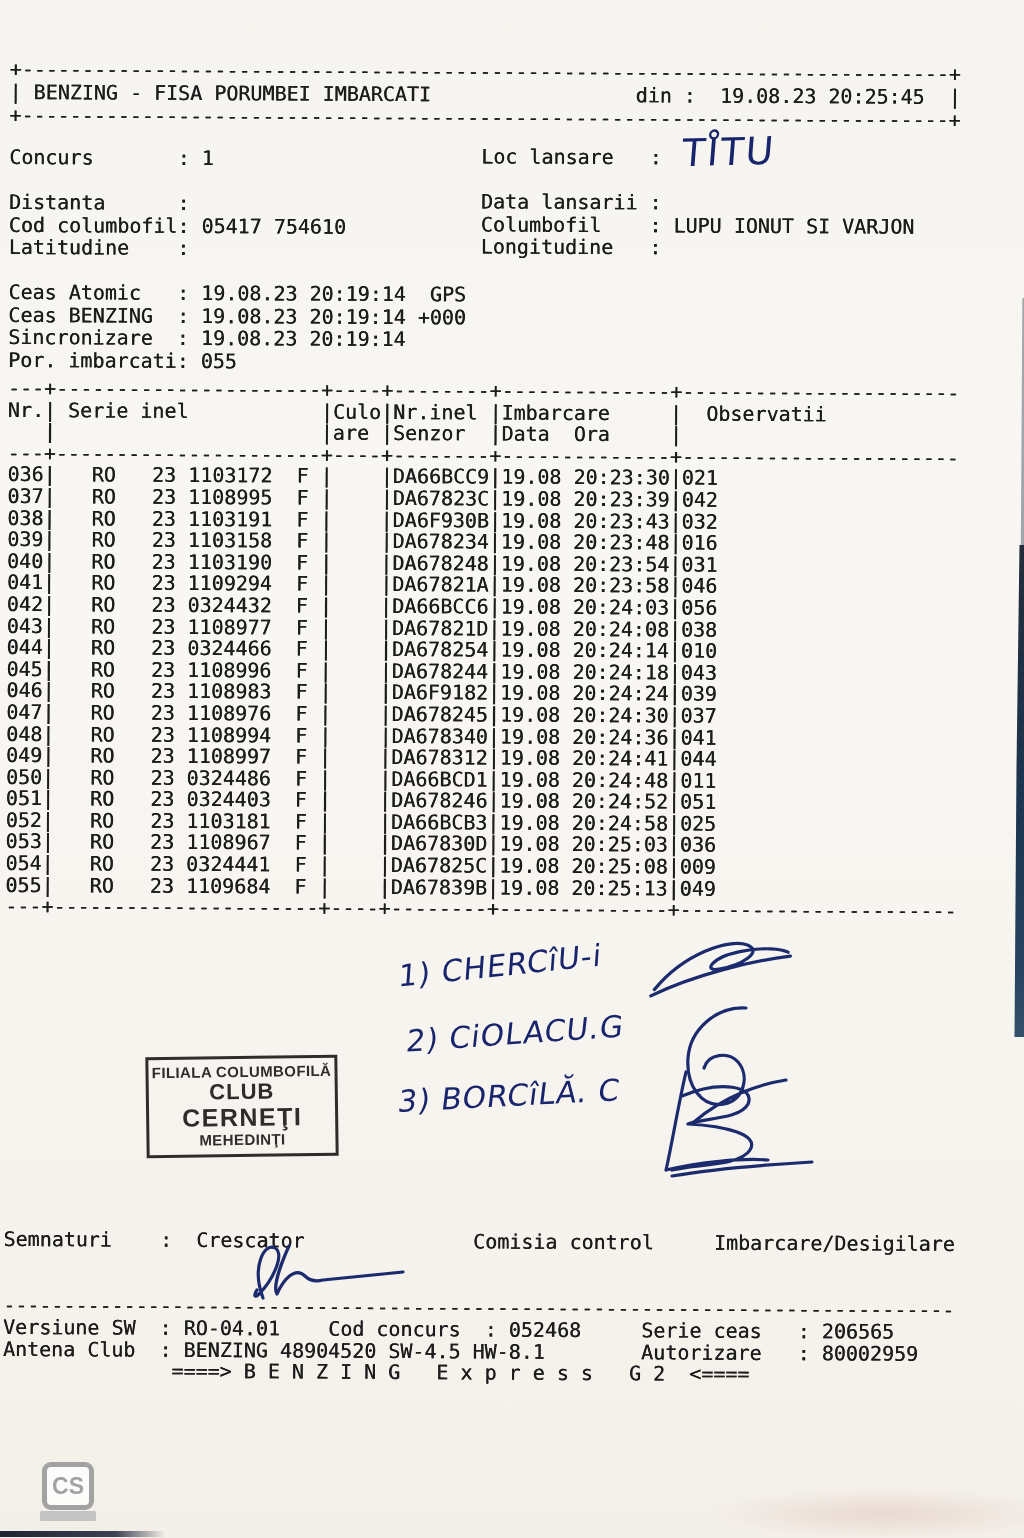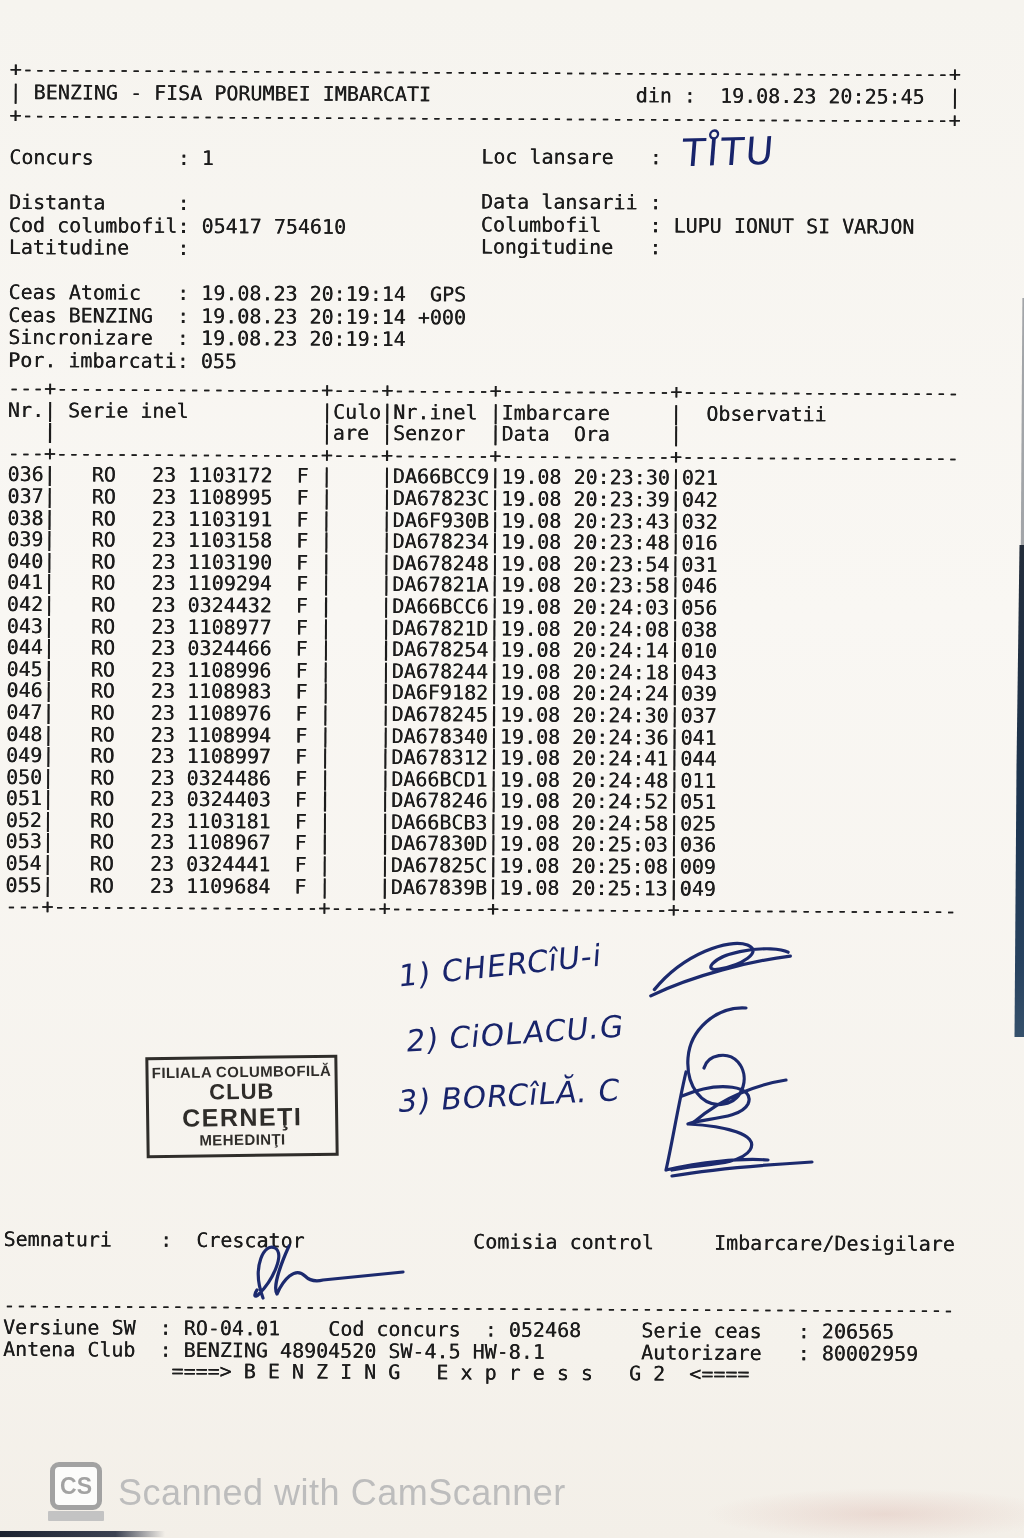--- a/index.html
+++ b/index.html
@@ -52,21 +52,21 @@
     position:absolute;left:146px;top:1056px;width:182px;
     border:3.5px solid #2f2d2a;padding:4px 2px 5px 2px;text-align:center;
     transform:rotate(-0.8deg);color:#2f2d2a;
     font-family:"Liberation Sans",sans-serif;font-weight:bold;
   }
   #stamp .s1{font-size:15px;line-height:17px;letter-spacing:0.4px;}
   #stamp .s2{font-size:22px;line-height:24px;letter-spacing:1px;}
   #stamp .s3{font-size:25px;line-height:27px;letter-spacing:1.5px;}
   #stamp .s4{font-size:15px;line-height:18px;letter-spacing:0.4px;}
   
-  #cam{position:absolute;left:42px;top:1462px;display:flex;align-items:center;gap:16px;margin-left:8px;}
+  #cam{position:absolute;left:42px;top:1462px;display:flex;align-items:flex-end;}
   .csbadge{width:52px;}
   .csbox{
     height:38px;border:5px solid #a2a2a2;border-radius:9px;background:#fcfcfb;
     display:flex;align-items:center;justify-content:center;
     font-family:"Liberation Sans",sans-serif;font-weight:bold;font-size:23px;color:#a2a2a2;
   }
   .csbase{height:10px;background:#c3c3c3;margin:1px 0 0 -2px;width:56px;border-radius:1px;}
   .cstext{
     font-family:"Liberation Sans",sans-serif;font-size:36px;color:#bdbdbd;
     letter-spacing:0.5px;margin-top:2px;
@@ -185,20 +185,19 @@
     <div class="s2">CLUB</div>
     <div class="s3">CERNEŢI</div>
     <div class="s4">MEHEDINŢI</div>
   </div>
 
   <div id="cam">
     <div class="csbadge">
       <div class="csbox">CS</div>
       <div class="csbase"></div>
     </div>
-    <div class="cstext">Scanned with CamScanner</div>
   </div>
 
   <div id="edge-right-faint"></div>
   <div id="edge-right"></div>
   <div id="edge-bottom"></div>
   <div id="smudge"></div>
 </div>
 
 </body></html>

